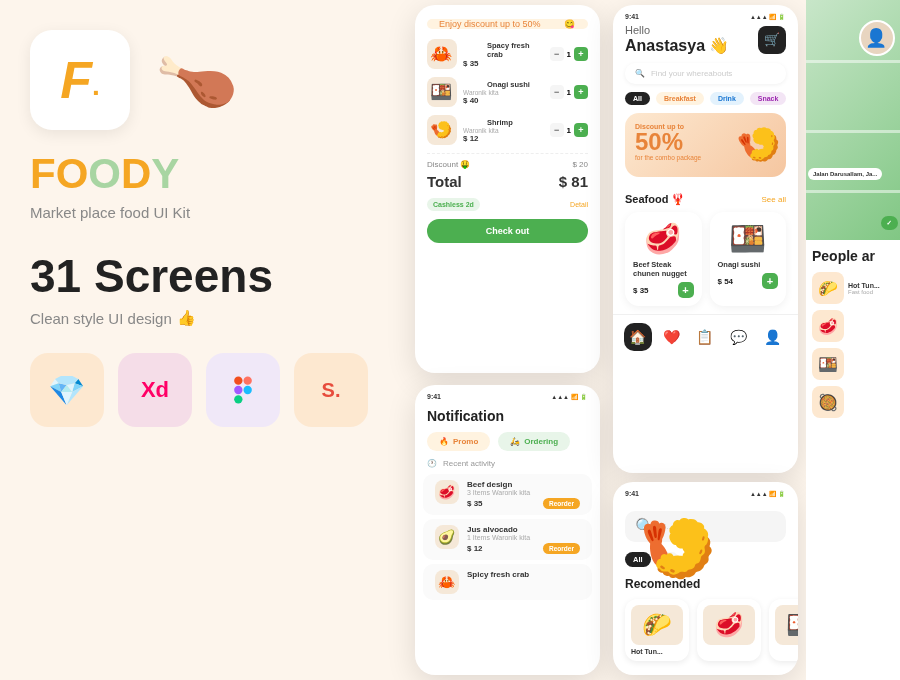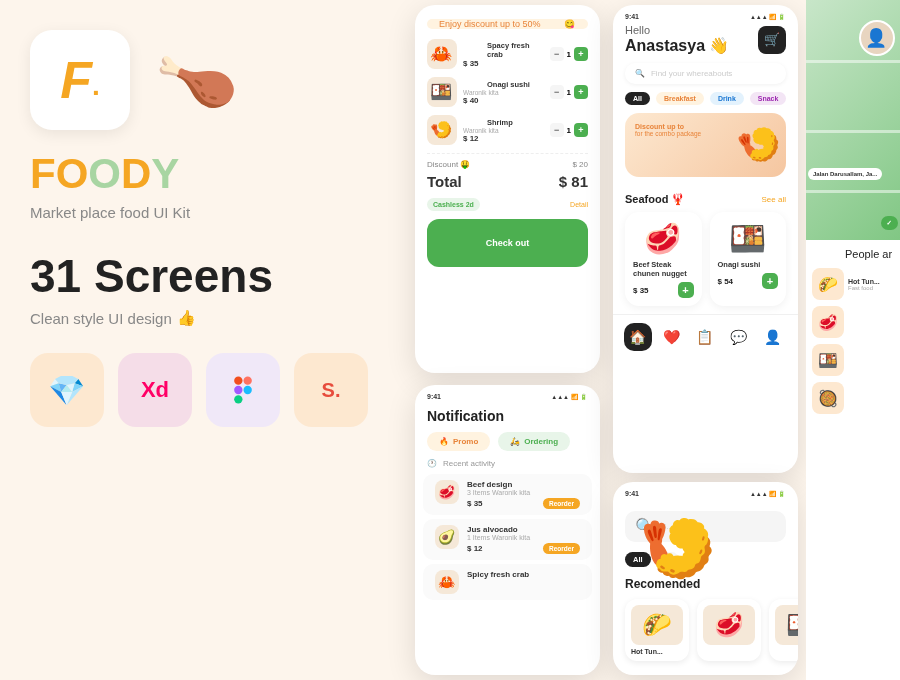--- a/index.html
+++ b/index.html
@@ -217,21 +217,21 @@
     }
 
     .detail-link { font-size: 7px; color: #f5a623; }
 
     .checkout-btn {
       width: 100%;
       background: #4caf50;
       color: white;
       border: none;
       border-radius: 12px;
-      padding: 19px;
+      padding: 7px;
       font-size: 9px;
       font-weight: 700;
       text-align: center;
     }
 
     
     .phone2 {
       position: absolute;
       left: 0; top: 385px;
       width: 185px;
@@ -762,20 +762,21 @@
 
     <div class="category-tabs">
       <span class="cat-tab cat-active">All</span>
       <span class="cat-tab cat-breakfast">Breakfast</span>
       <span class="cat-tab cat-drink">Drink</span>
       <span class="cat-tab cat-snack">Snack</span>
     </div>
 
     <div class="promo-card">
       <div class="promo-discount">Discount up to</div>
+      <div class="promo-percent">50%</div>
       <div class="promo-combo">for the combo package</div>
       <div class="food-img-promo">🍤</div>
     </div>
   </div>
 
   <div class="section-header">
     <span class="section-title">Seafood 🦞</span>
     <span class="see-all">See all</span>
   </div>
 
@@ -851,21 +852,21 @@
     <div style="position:absolute;background:white;border-radius:6px;padding:3px 5px;font-size:6px;left:2px;bottom:60px;font-weight:600;color:#333;white-space:nowrap;">
       <span>Jalan Darusallam, Ja...</span>
     </div>
 
     <div style="position:absolute;bottom:10px;right:2px;background:#4caf50;color:white;border-radius:8px;padding:3px 6px;font-size:6.5px;font-weight:700;">✓</div>
 
     <div style="position:absolute;top:20px;right:5px;width:36px;height:36px;border-radius:50%;background:#e8d5c0;border:2px solid white;display:flex;align-items:center;justify-content:center;font-size:18px;">👤</div>
   </div>
 
   <div style="background:white;padding:8px 6px;height:440px;">
-    <div style="font-size:11px;font-weight:400;color:#222;margin-bottom:8px;margin-left:33px;">People ar</div>
+    <div style="font-size:14px;font-weight:700;color:#222;margin-bottom:8px;">People ar</div>
 
     <div style="display:flex;flex-direction:column;gap:6px;">
       <div style="display:flex;align-items:center;gap:4px;">
         <div style="width:32px;height:32px;border-radius:8px;background:#fde8d0;display:flex;align-items:center;justify-content:center;font-size:16px;">🌮</div>
         <div>
           <div style="font-size:7px;font-weight:600;color:#333;">Hot Tun...</div>
           <div style="font-size:6px;color:#aaa;">Fast food</div>
         </div>
       </div>
       <div style="display:flex;align-items:center;gap:4px;">

